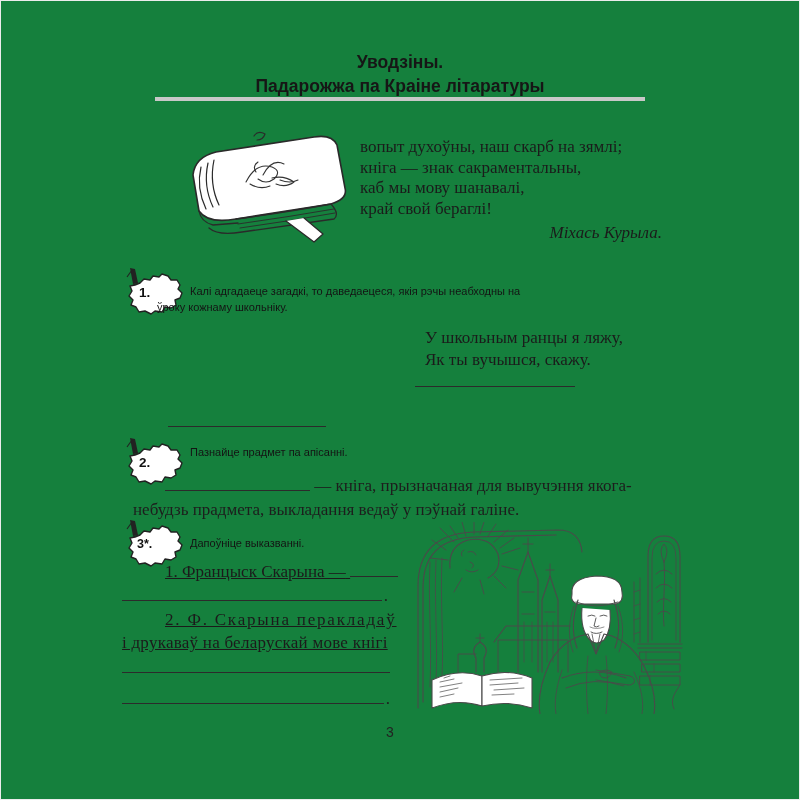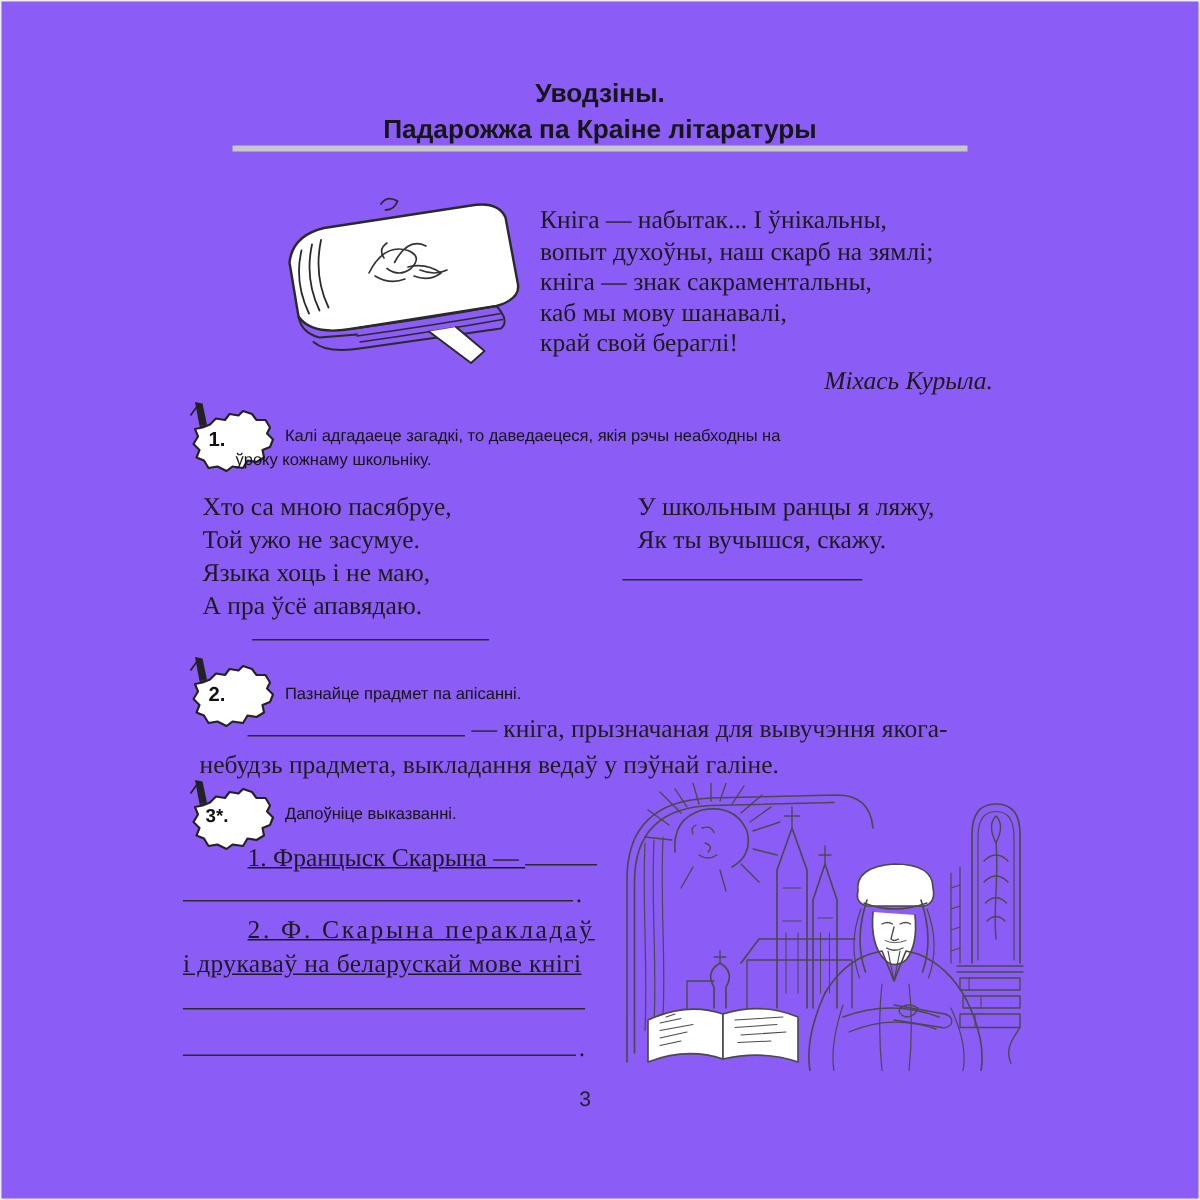--- a/index.html
+++ b/index.html
@@ -1,17 +1,17 @@
 <!DOCTYPE html>
 <html><head>
 <meta charset="utf-8">
 <style>
   html,body{margin:0;padding:0;background:#fff;}
   .page{
-    position:relative;width:800px;height:800px;background:#8b5cf6;
+    position:relative;width:800px;height:800px;background:#15803d;
     font-family:"Liberation Sans",sans-serif;color:#1d1d1d;overflow:hidden;
     box-shadow:inset 0 0 0 1px #ececec;
   }
   .serif{font-family:"Liberation Serif","DejaVu Serif",serif;}
   .abs{position:absolute;}
   .title{width:100%;text-align:center;font-weight:bold;font-size:17.5px;line-height:24px;color:#161616;}
   .rule-gray{background:#c8c8c8;}
   .poem{font-size:17px;line-height:20.5px;color:#1b1b1b;}
   .poem-author{font-style:italic;text-align:right;margin-top:4px;}
   .task-instr{font-size:11px;line-height:21px;color:#141414;}
@@ -61,63 +61,56 @@
       <path d="M78,62 Q88,42 104,47 Q114,51 106,59 Q98,65 90,59"></path>
       <path d="M95,55 Q104,38 116,44"></path>
       <path d="M104,58 Q116,55 126,62 Q118,68 108,64"></path>
       <path d="M82,64 Q92,70 102,66"></path>
       <path d="M112,60 Q122,64 130,60"></path>
       <path d="M88,52 Q84,46 90,42"></path>
     </g>
   </svg>
 
   <div class="abs poem serif" style="left:360px;top:137px;width:302px;">
-    <div>Кніга — набытак... І ўнікальны,</div>
     <div>вопыт духоўны, наш скарб на зямлі;</div>
     <div>кніга — знак сакраментальны,</div>
     <div>каб мы мову шанавалі,</div>
     <div>край свой бераглі!</div>
     <div class="poem-author">Міхась Курыла.</div>
   </div>
 
   <div class="abs task-icon" style="left:124px;top:266px;">
     <svg width="64" height="56" viewBox="0 0 64 54" fill="none" stroke="#222" stroke-width="1.4" stroke-linejoin="round">
       <polygon points="6,1 11,2 14,16 9,17" fill="#222" stroke="none"></polygon>
       <polygon points="9,17 12,22 14,16" fill="#222" stroke="none"></polygon>
       <path d="M3,10 L8,3" stroke-width="1.1"></path>
       <path d="M16,16 L20,12 L26,13 L29,9 L35,10 L38,7 L44,9 L47,13 L53,13 L56,18 L54,22 L58,26 L56,31 L51,33 L52,38 L47,41 L41,40 L38,45 L31,44 L27,47 L21,44 L15,45 L12,40 L7,38 L9,33 L5,29 L8,24 L6,19 L11,18 Z" fill="#fff"></path>
     </svg>
     <span class="task-num">1.</span>
   </div>
   <div class="abs task-instr" style="left:190px;top:281px;width:480px;">Калі адгадаеце загадкі, то даведаецеся, якія рэчы неабходны на</div>
   <div class="abs task-instr" style="left:157px;top:297px;width:480px;">ўроку кожнаму школьніку.</div>
 
-  <div class="abs riddle serif" style="left:135px;top:327px;width:270px;">
-    <div>Хто са мною пасябруе,</div>
-    <div>Той ужо не засумуе.</div>
-    <div>Языка хоць і не маю,</div>
-    <div>А пра ўсё апавядаю.</div>
-  </div>
   <div class="abs riddle serif" style="left:425px;top:327px;width:250px;">
     <div>У школьным ранцы я ляжу,</div>
     <div>Як ты вучышся, скажу.</div>
   </div>
   <div class="abs fillline" style="left:415px;top:371px;width:160px;height:15px;"></div>
   <div class="abs fillline" style="left:168px;top:411px;width:158px;height:15px;"></div>
 
   <div class="abs task-icon" style="left:124px;top:436px;">
     <svg width="64" height="56" viewBox="0 0 64 54" fill="none" stroke="#222" stroke-width="1.4" stroke-linejoin="round">
       <polygon points="6,1 11,2 14,16 9,17" fill="#222" stroke="none"></polygon>
       <polygon points="9,17 12,22 14,16" fill="#222" stroke="none"></polygon>
       <path d="M3,10 L8,3" stroke-width="1.1"></path>
       <path d="M16,16 L20,12 L26,13 L29,9 L35,10 L38,7 L44,9 L47,13 L53,13 L56,18 L54,22 L58,26 L56,31 L51,33 L52,38 L47,41 L41,40 L38,45 L31,44 L27,47 L21,44 L15,45 L12,40 L7,38 L9,33 L5,29 L8,24 L6,19 L11,18 Z" fill="#fff"></path>
     </svg>
     <span class="task-num">2.</span>
   </div>
-  <div class="abs task-instr" style="left:190px;top:453px;width:480px;">Пазнайце прадмет па апісанні.</div>
+  <div class="abs task-instr" style="left:190px;top:442px;width:480px;">Пазнайце прадмет па апісанні.</div>
 
   <div class="abs serif" style="left:165px;top:476px;font-size:17px;">
     <span class="blank" style="width:145px;"></span>
     <span>— кніга, прызначаная для вывучэння якога-</span>
   </div>
   <div class="abs serif" style="left:133px;top:500px;font-size:17px;text-align:right;">небудзь прадмета, выкладання ведаў у пэўнай галіне.</div>
 
   <div class="abs task-icon" style="left:124px;top:518px;">
     <svg width="64" height="56" viewBox="0 0 64 54" fill="none" stroke="#222" stroke-width="1.4" stroke-linejoin="round">
       <polygon points="6,1 11,2 14,16 9,17" fill="#222" stroke="none"></polygon>

